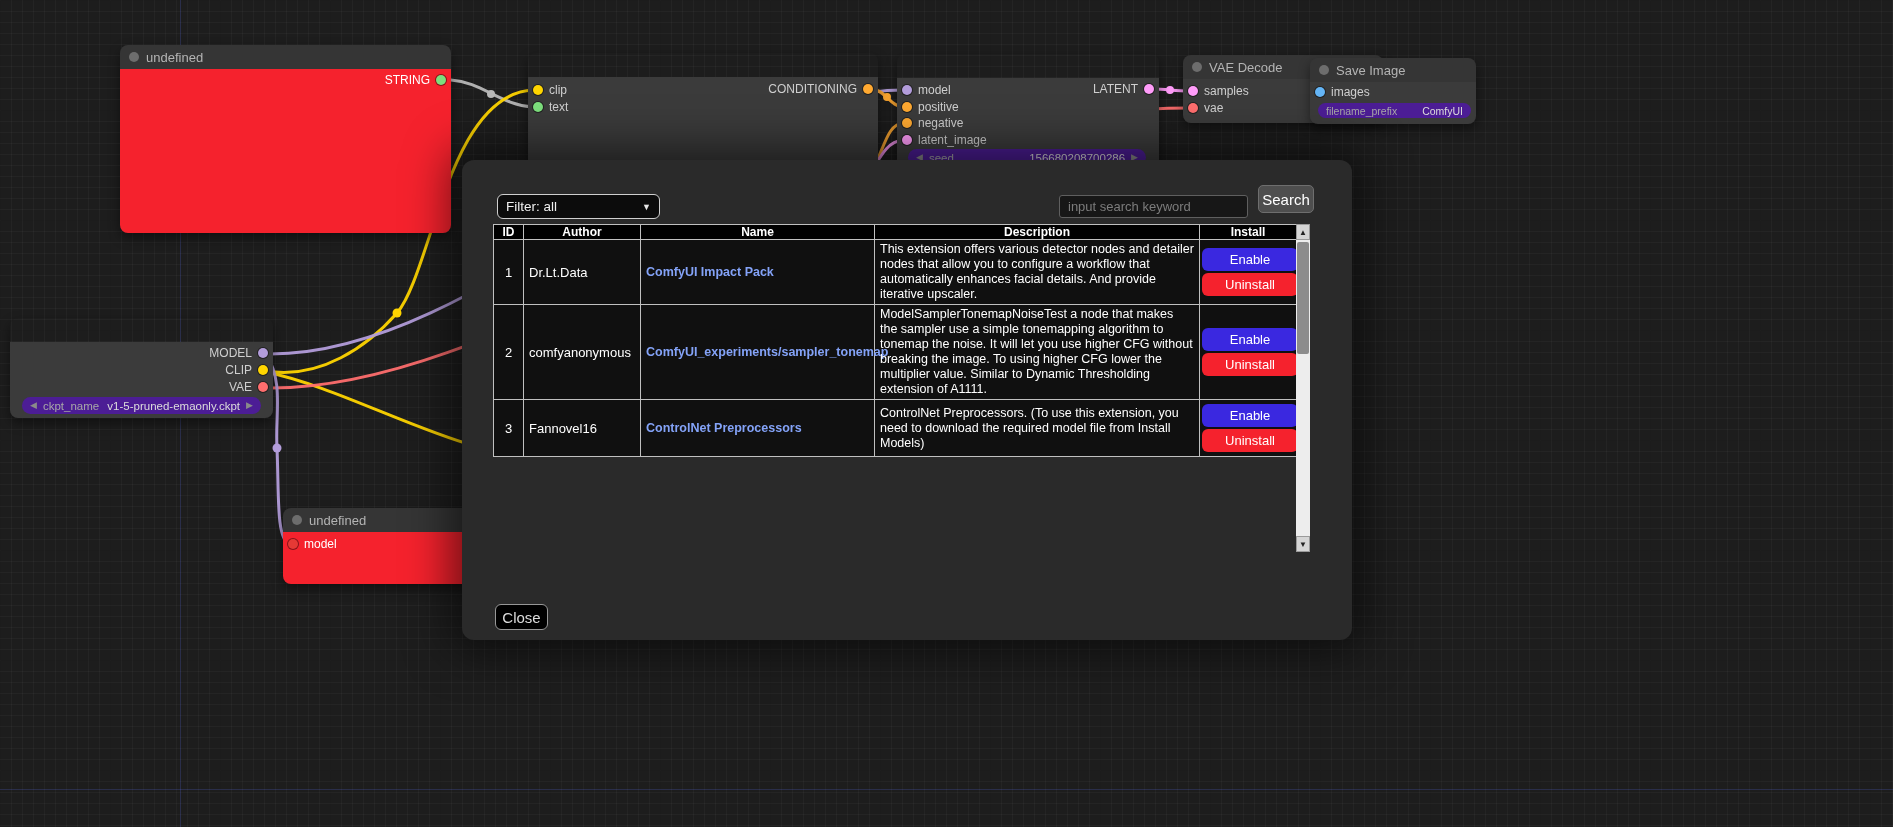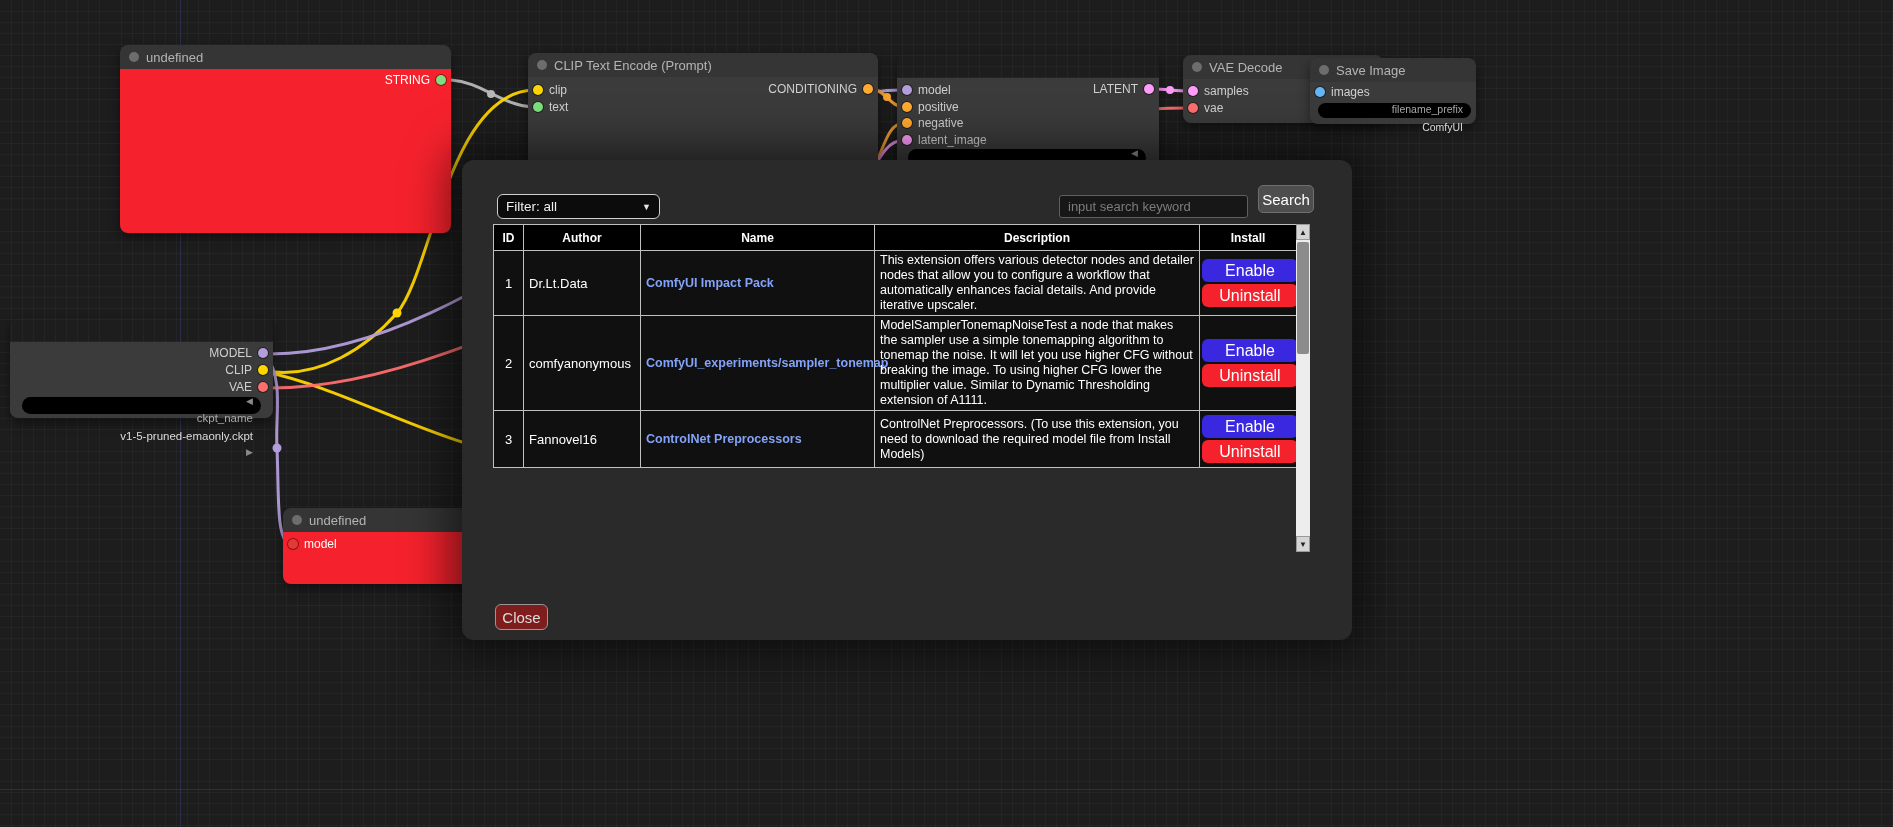--- a/index.html
+++ b/index.html
@@ -27,22 +27,22 @@
                 padding:0 9px; color:#b4b4b4; font-size:13px; }
   .title-dot { width:10px; height:10px; border-radius:50%; background:#6d6d6d; flex:0 0 auto; }
   .node-body { position:absolute; left:0; right:0; top:24px; bottom:0; background:#3b3b3b;
                border-radius:0 0 8px 8px; }
   .slot { position:absolute; height:16px; display:flex; align-items:center; gap:6px;
           font-size:12px; color:#cfcfcf; white-space:nowrap; }
   .slot.in { left:5px; }
   .slot.out { right:5px; flex-direction:row-reverse; }
   .slot .dot { width:10px; height:10px; border-radius:50%; box-shadow:0 0 0 1px rgba(0,0,0,0.45); flex:0 0 auto; }
   .slot.onred { color:#fff; }
-  .widget { position:absolute; background:#000000; border-radius:9px; display:flex; align-items:flex-end;
-            gap:6px; padding:0 8px; font-size:11.5px; color:#a8a8a8;flex-direction:column; }
+  .widget { position:absolute; background:#4c1d95; border-radius:9px; display:flex; align-items:center;
+            gap:6px; padding:0 8px; font-size:11.5px; color:#a8a8a8; }
   .widget .wvalue { margin-left:auto; color:#dcdcdc; }
   .widget .arrow { color:#8a8a8a; font-size:9px; line-height:1; }
 
   
   .dialog { position:absolute; left:462px; top:160px; width:890px; height:480px;
             background:#2a2a2a; border-radius:12px; box-shadow:0 0 45px 12px rgba(0,0,0,0.55);
             color:#eee; }
   .filter-select { position:absolute; left:35px; top:34px; width:163px; height:25px;
                    background:#0c0c0c; border:1px solid #cfcfcf; border-radius:6px;
                    display:flex; align-items:center; padding:0 8px; font-size:13.5px; color:#f0f0f0; }
@@ -50,39 +50,39 @@
   .search-input { position:absolute; left:597px; top:35px; width:189px; height:23px;
                   background:#171717; border:1px solid #5f5f5f; border-radius:3px;
                   color:#ddd; font-size:13px; padding:8px 8px; font-family:"Liberation Sans",sans-serif; }
   .search-input::placeholder { color:#7c7c7c; }
   .search-btn { position:absolute; left:796px; top:25px; width:56px; height:28px;
                 background:#4e4e4e; border:1px solid #6e6e6e; border-radius:5px;
                 color:#fff; font-size:15px; font-family:"Liberation Sans",sans-serif; }
   .table-wrap { position:absolute; left:31px; top:64px; width:817px; height:328px; }
   .mgr-table { border-collapse:collapse; table-layout:fixed; width:803px; background:#101010;
                color:#fff; font-size:12.5px; }
-  .mgr-table th { background:#000; color:#fff; font-weight:bold; font-size:12px; height:26px;
+  .mgr-table th { background:#000; color:#fff; font-weight:bold; font-size:12px; height:15px;
                   border:1px solid #c0c0c0; padding:0 2px; }
   .mgr-table td { border:1px solid #c0c0c0; padding:2px 5px; vertical-align:middle; line-height:15px; }
   tr.r1 { height:62px; } tr.r2 { height:78px; } tr.r3 { height:56px; }
   td.c-id { text-align:center; font-size:13px; }
   td.c-author { font-size:13px; }
   td.c-name a { color:#84a3f8; font-weight:bold; text-decoration:none; font-size:12.5px; }
   td.c-install { text-align:center; padding:2px; }
   .btn-enable, .btn-uninstall { display:block; width:96px; height:23px; margin:2px auto;
-                  border:none; border-radius:6px; color:#fff; font-size:16px;
+                  border:none; border-radius:6px; color:#fff; font-size:13px;
                   font-family:"Liberation Sans",sans-serif; }
   .scrollbar { position:absolute; left:803px; top:0; width:14px; height:328px; background:#ededed; }
   .sb-btn { position:absolute; left:0; width:14px; height:16px; background:#d5d5d5;
             border:1px solid #9a9a9a; color:#222; font-size:8px; display:flex;
             align-items:center; justify-content:center; }
   .sb-btn.up { top:0; } .sb-btn.down { bottom:0; }
   .sb-thumb { position:absolute; left:1px; top:18px; width:12px; height:112px; background:#8c8c8c; border-radius:2px; }
   .close-btn { position:absolute; left:33px; top:444px; width:53px; height:26px;
-               background:#7f1d1d; border:1px solid #979797; border-radius:6px;
+               background:#000000; border:1px solid #979797; border-radius:6px;
                color:#ddd; font-size:15px; font-family:"Liberation Sans",sans-serif; }
 </style>
 </head>
 <body>
 
 <div class="canvas"></div>
 <div class="axis-v"></div>
 <div class="axis-h"></div>
 
 <svg class="wires" width="1893" height="827">
@@ -111,24 +111,20 @@
     <span>undefined</span>
   </div>
   <div class="node-body" style="background: rgb(245, 34, 45);"></div>
   <div class="slot out onred" style="top:27px">
     <span class="dot" style="background: rgb(125, 223, 125);"></span>
     <span>STRING</span>
   </div>
 </div>
 
 <div class="node" style="left:528px;top:53px;width:350px;height:300px;">
-  <div class="node-title">
-    <span class="title-dot"></span>
-    <span>CLIP Text Encode (Prompt)</span>
-  </div>
   <div class="node-body"></div>
   <div class="slot in" style="top:29px">
     <span class="dot" style="background: rgb(255, 213, 0);"></span>
     <span>clip</span>
   </div>
   <div class="slot in" style="top:46px">
     <span class="dot" style="background: rgb(125, 223, 125);"></span>
     <span>text</span>
   </div>
   <div class="slot out" style="top:28px">

